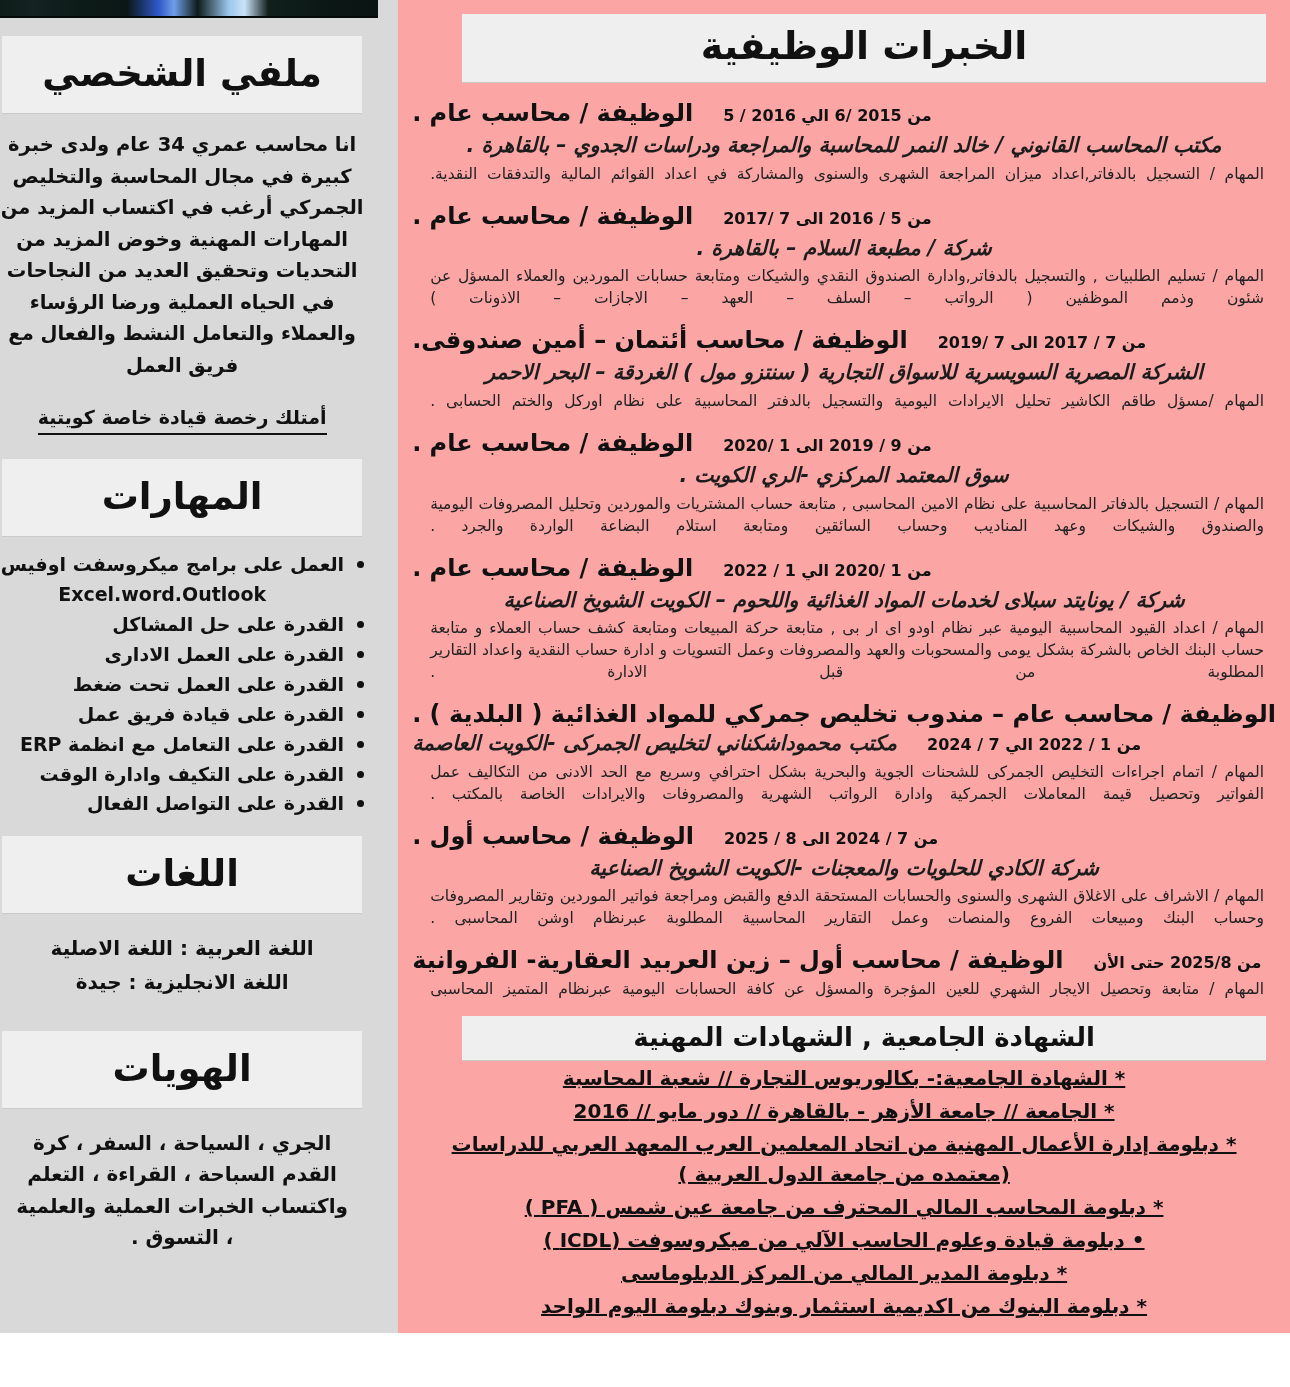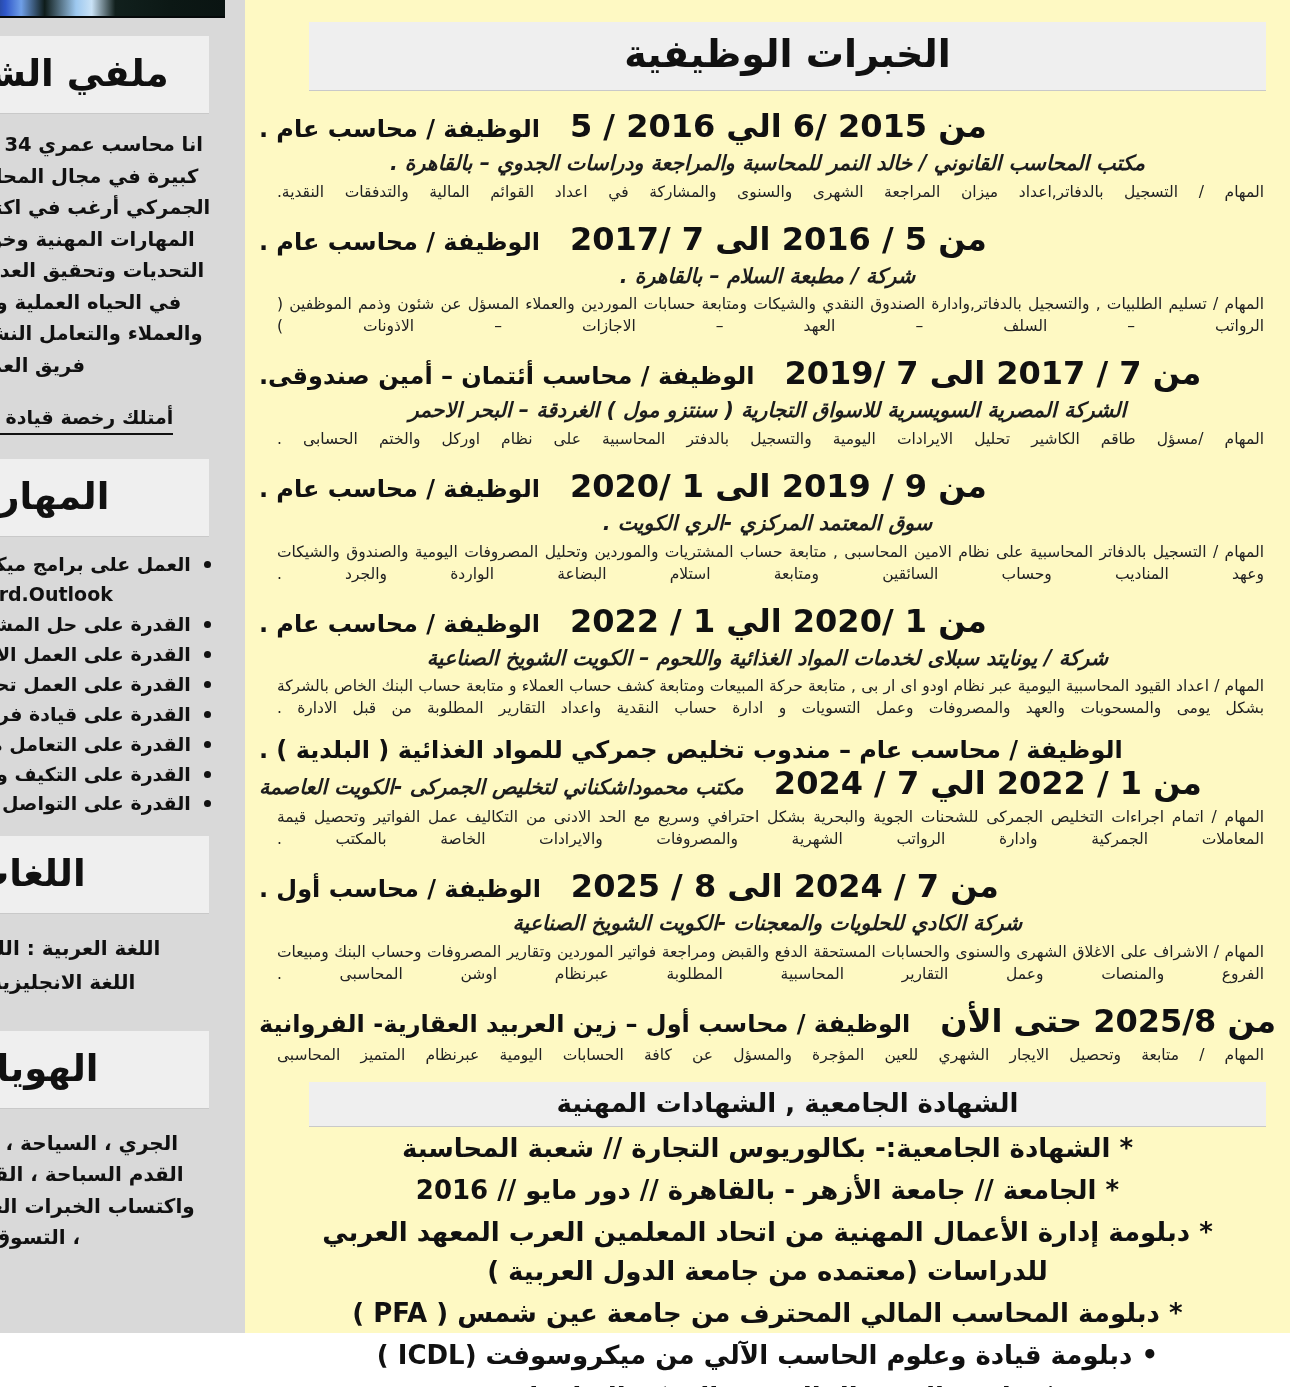--- a/index.html
+++ b/index.html
@@ -69,60 +69,61 @@
   .lang-body{
     text-align:center;font-weight:bold;color:#111;
     font-size:20px;line-height:1.7;padding:18px 18px 14px 18px;
   }
   .hobby-body{
     text-align:center;font-weight:bold;color:#111;
     font-size:20px;line-height:1.56;padding:20px 46px 10px 46px;
   }
   
   .main{
-    flex:1 1 auto;background:#fef9c3;position:relative;
-    box-sizing:border-box;padding:8px 14px 10px 14px;
+    flex:1 1 auto;background:#fca5a5;position:relative;
+    box-sizing:border-box;padding:0 14px 10px 14px;
   }
   .sec-head.main-head{
     margin:14px 10px 0 50px;
     padding:10px 0 14px 0;
     font-size:38px;
   }
   .sec-head.main-head.edu{
     margin-top:16px;padding:6px 0 8px 0;font-size:26px;
   }
   .job{margin-top:17px;}
   .job-title-row{
     display:flex;flex-direction:row-reverse;align-items:baseline;
     justify-content:flex-start;gap:0;
     font-weight:bold;color:#111;
   }
   .job-title{
     font-size:24px;font-weight:bold;white-space:nowrap;
   }
   .job-dates{
-    font-size:32px;font-weight:bold;white-space:nowrap;
+    font-size:16px;font-weight:bold;white-space:nowrap;
     margin-right:auto;padding-left:30px;direction:rtl;
   }
   .job-employer{
     text-align:center;font-size:20.5px;font-weight:bold;color:#1d1d1d;
     margin:5px 40px 2px 40px;line-height:1.3;font-style:italic;
   }
   .job-duties{
     text-align:justify;text-align-last:justify;
     font-size:15.5px;font-weight:normal;color:#222;
     margin:4px 12px 3px 18px;line-height:1.42;
   }
   ul.edu-list{
     list-style:none;margin:2px 0 0 0;padding:0;
     text-align:center;
   }
   ul.edu-list li{
-    color:#111;font-weight:bold;font-size:26px;line-height:1.5;
+    color:#111;font-weight:bold;font-size:20px;line-height:1.5;
     margin:3px 34px 3px 34px;
+    text-decoration:underline;
   }
   .bottom-pad{height:4px;}
 </style>
 </head>
 <body>
 
 <div class="page">
 
   <div class="main">
 

